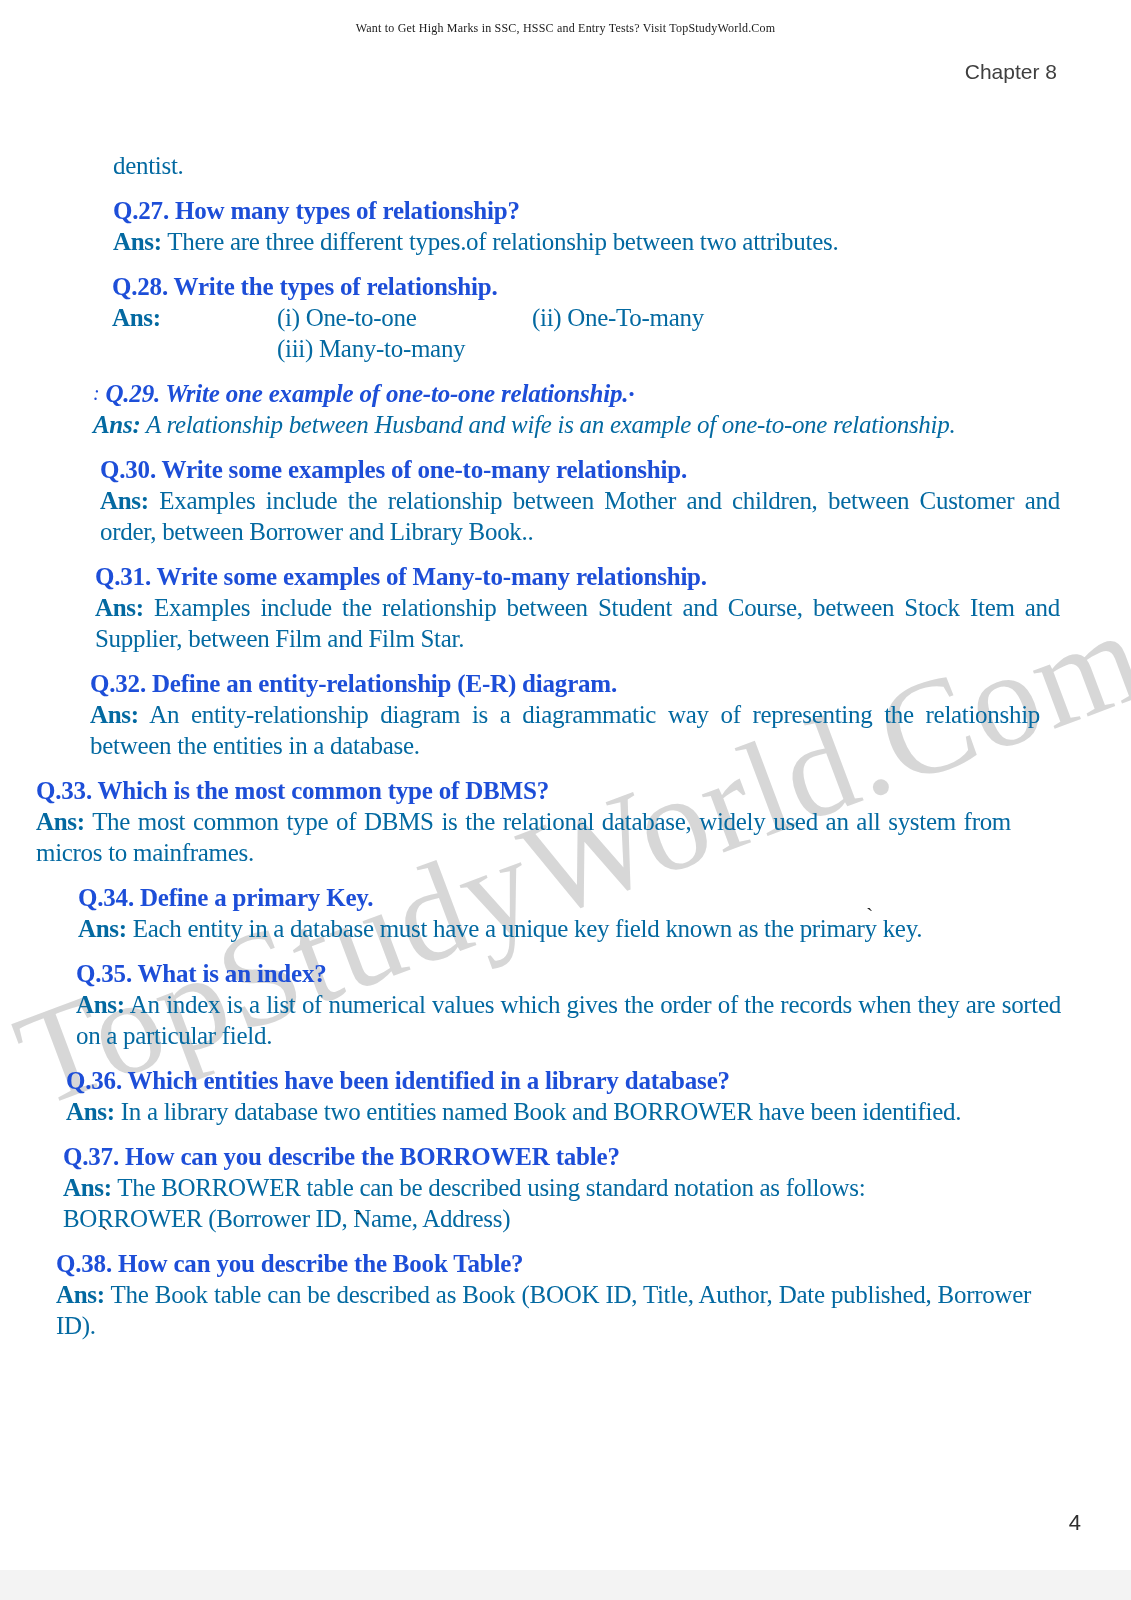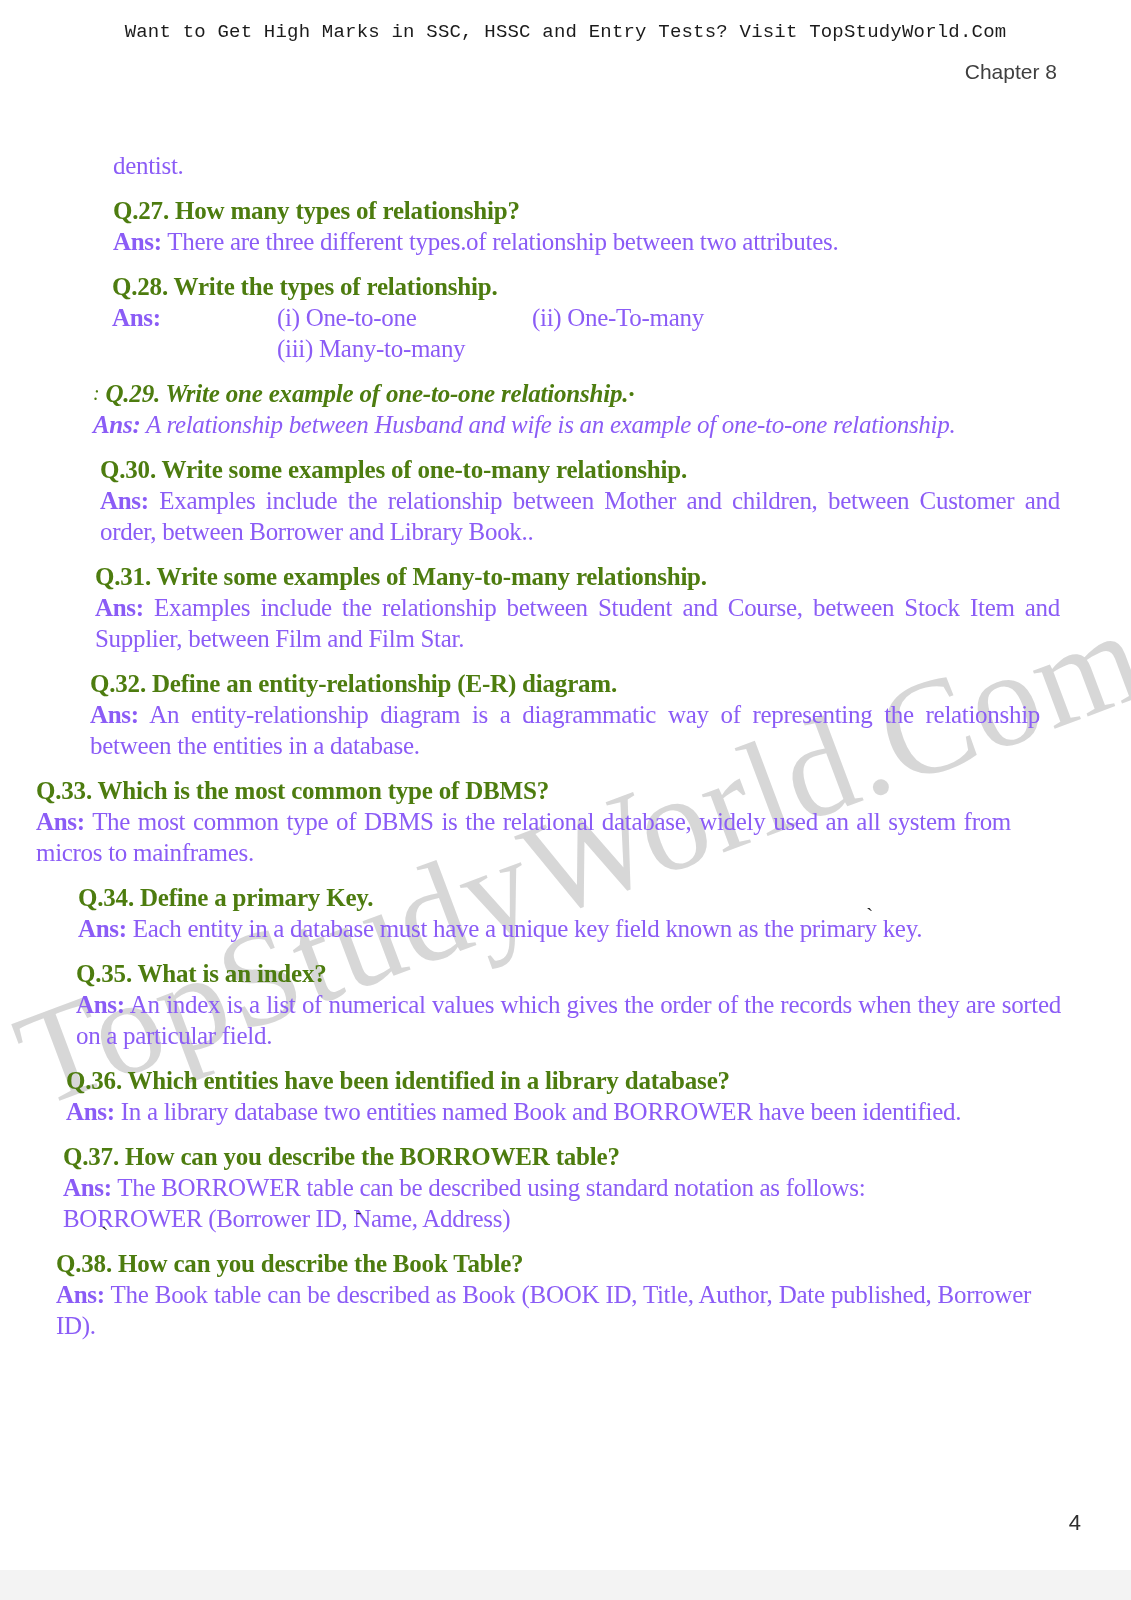--- a/index.html
+++ b/index.html
@@ -2,43 +2,43 @@
 <html><head>
 <meta charset="utf-8">
 <style>
   html,body{margin:0;padding:0;}
   body{
     width:1131px;height:1600px;position:relative;background:#ffffff;
     font-family:"Liberation Serif", serif;color:#161616;overflow:hidden;
   }
   .banner{
     position:absolute;top:21px;left:0;width:1131px;text-align:center;
-    font-size:19px;letter-spacing:0.2px;color:#1b1b1b;font-family:Liberation Mono, monospace;
+    font-size:12px;letter-spacing:0.2px;color:#1b1b1b;
   }
   .chapter{
     position:absolute;top:60px;right:74px;
     font-family:Liberation Sans, sans-serif;font-size:21px;color:#3f3f3f;
   }
   .watermark{
     position:absolute;left:24px;top:988px;z-index:1;
     font-size:135px;white-space:nowrap;letter-spacing:2px;
     color:rgba(150,150,150,0.38);
     transform:rotate(-20.5deg);transform-origin:left center;
     font-family:"Liberation Serif", serif;
   }
   .content{position:absolute;top:150px;left:0;width:1131px;z-index:2;}
   .block{margin-top:14px;}
   .block:first-child{margin-top:0;}
   .q{
     font-size:25px;font-weight:bold;line-height:31px;margin:0;
-    letter-spacing:-0.2px;color:#4d7c0f;
+    letter-spacing:-0.2px;color:#1d4ed8;
   }
   .a{
     font-size:25px;line-height:31px;margin:0;text-align:justify;
-    letter-spacing:-0.3px;color:#8b5cf6;
+    letter-spacing:-0.3px;color:#0369a1;
   }
   .a.noj{text-align:left;}
   .lbl{font-weight:bold;}
   .prefix{font-weight:normal;font-size:20px;margin-right:6px;vertical-align:2px;}
   .cols .lbl{display:inline-block;width:165px;}
   .cols .lbl-space{display:inline-block;width:165px;}
   .cols .col1{display:inline-block;width:255px;}
   .artifact{position:absolute;z-index:2;font-size:22px;color:#222;}
   .page-num{
     position:absolute;top:1510px;right:50px;z-index:2;

